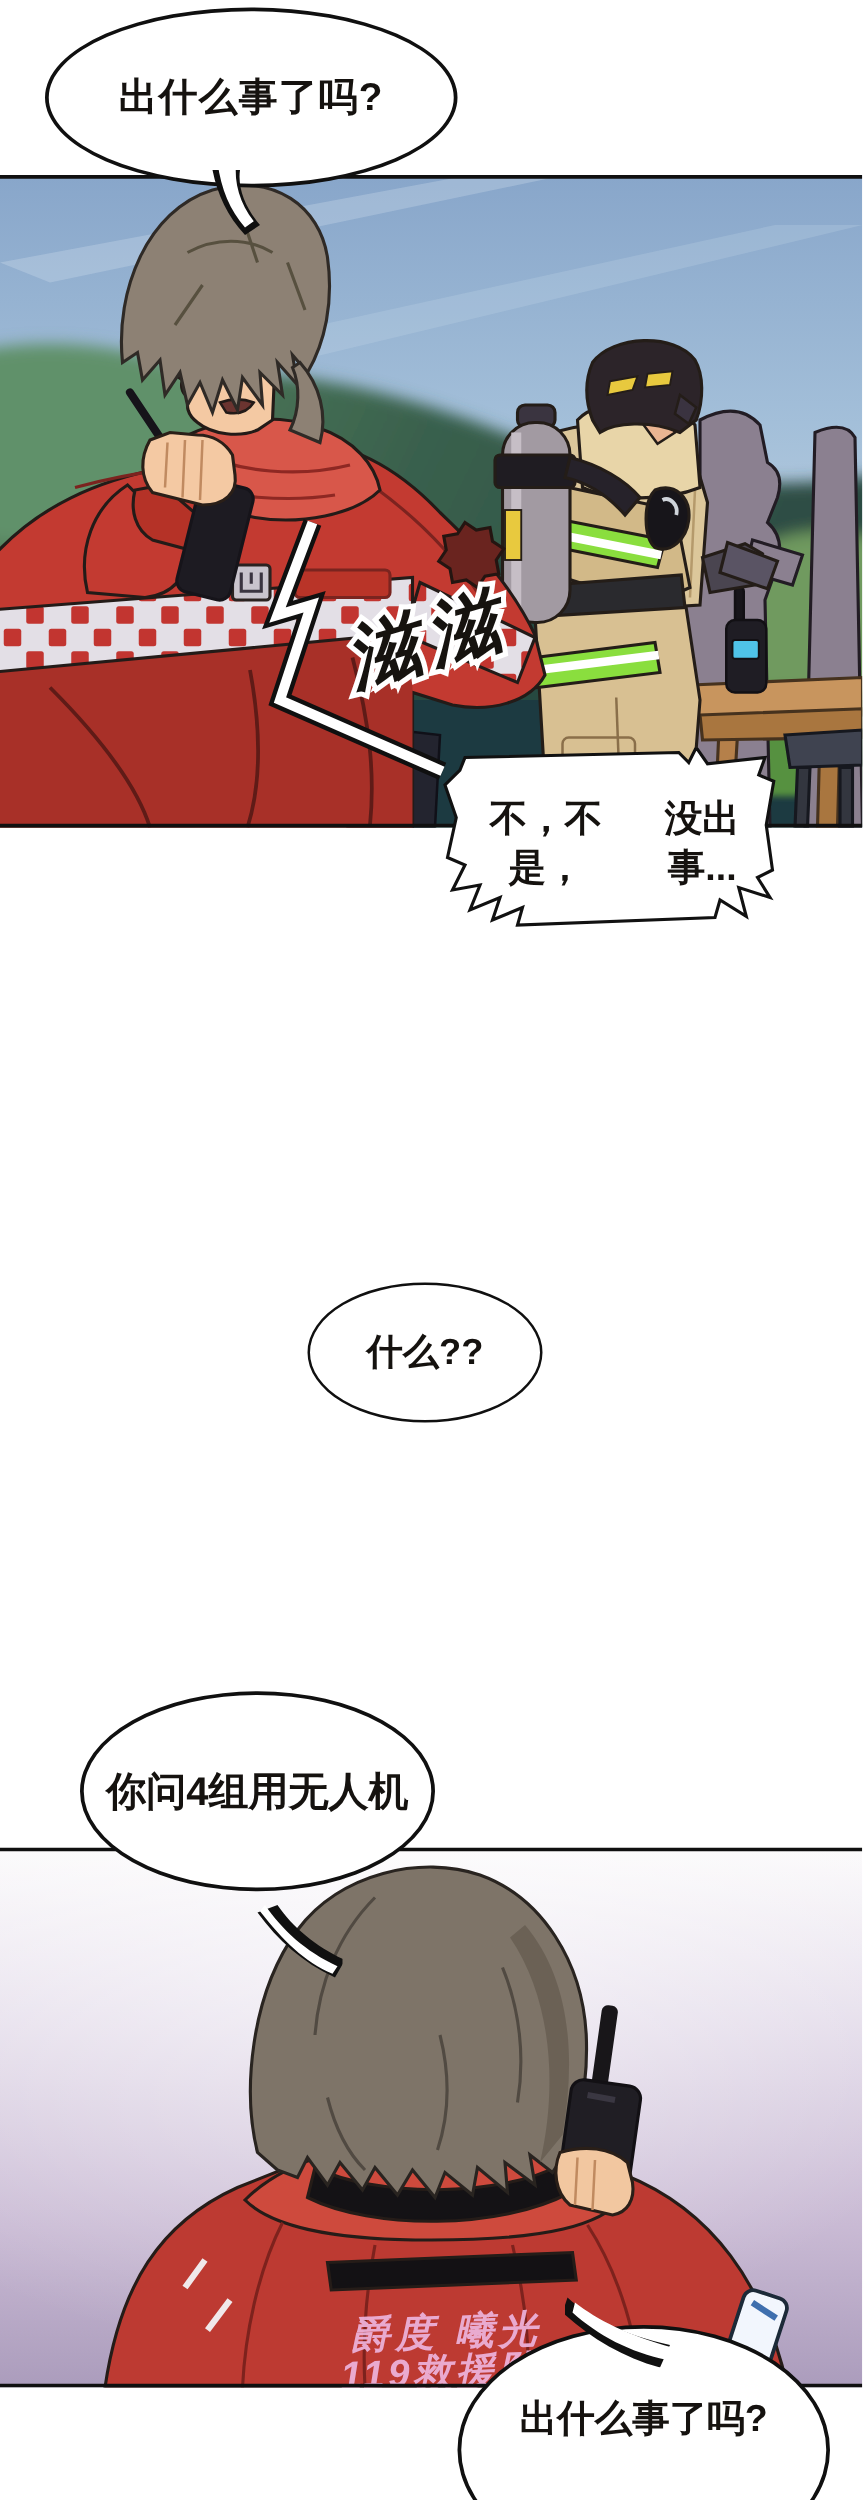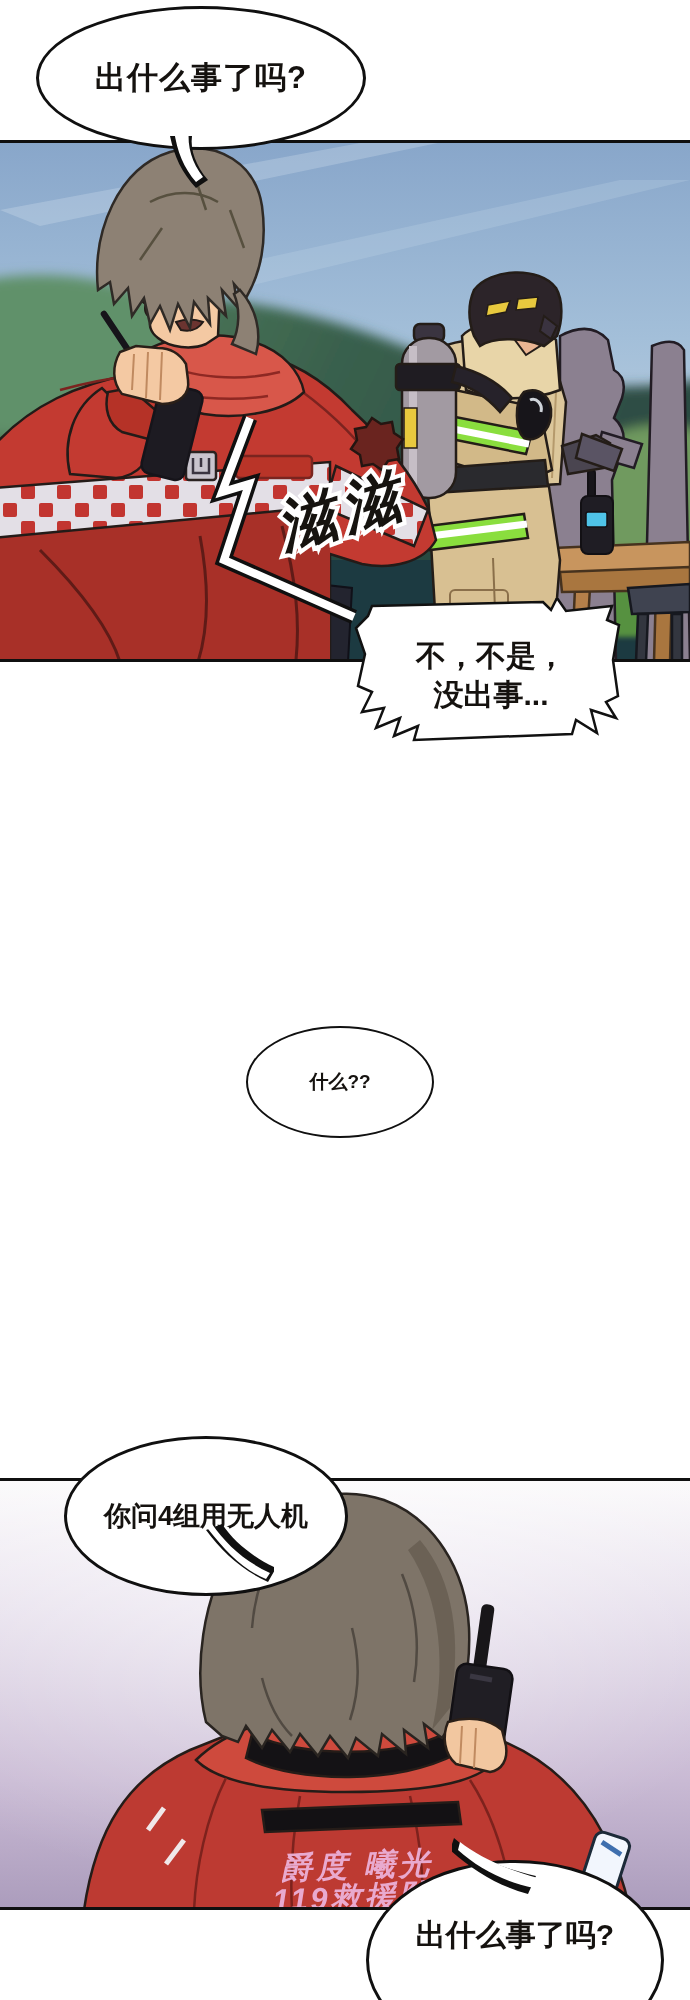--- a/index.html
+++ b/index.html
@@ -8,27 +8,27 @@
     font-family:"Liberation Sans","DejaVu Sans",sans-serif;color:#15120f;
   }
   .panel{position:absolute;left:0;display:block;}
   .bubble{
     position:absolute;background:#ffffff;border:3px solid #101010;border-radius:50%;
     display:flex;flex-direction:column;align-items:center;justify-content:center;
     text-align:center;font-weight:700;color:#15120f;z-index:5;box-sizing:border-box;
   }
   .tail{position:absolute;z-index:6;}
   .b2text{
-    position:absolute;z-index:6;display:flex;flex-direction:column;align-items:center;
+    position:absolute;z-index:6;display:flex;flex-direction:row;align-items:center;
     justify-content:center;text-align:center;font-weight:700;color:#15120f;
   }
   svg text{font-family:"Liberation Sans","DejaVu Sans",sans-serif;}
   .b1{left:36px;top:6px;width:330px;height:144px;font-size:31px;letter-spacing:1px;text-align:right;}
-  .b3{left:246px;top:1026px;width:188px;height:112px;font-size:19px;border-width:2.5px;}
-  .b4{left:64px;top:1436px;width:284px;height:160px;font-size:27px;line-height:36px;}
+  .b3{left:246px;top:1026px;width:188px;height:112px;font-size:29px;border-width:2.5px;}
+  .b4{left:64px;top:1353px;width:284px;height:160px;font-size:32px;line-height:36px;}
   .b5{left:366px;top:1860px;width:298px;height:200px;font-size:30px;justify-content:flex-start;padding-top:52px;}
   .b2box{left:348px;top:598px;z-index:5;}
   .b2text{left:366px;top:622px;width:250px;height:106px;font-size:30px;line-height:39px;}
 </style>
 </head>
 <body>
 
 <div class="page">
 
   <svg class="panel" style="top:140px" width="690" height="522" viewBox="0 0 690 522">

